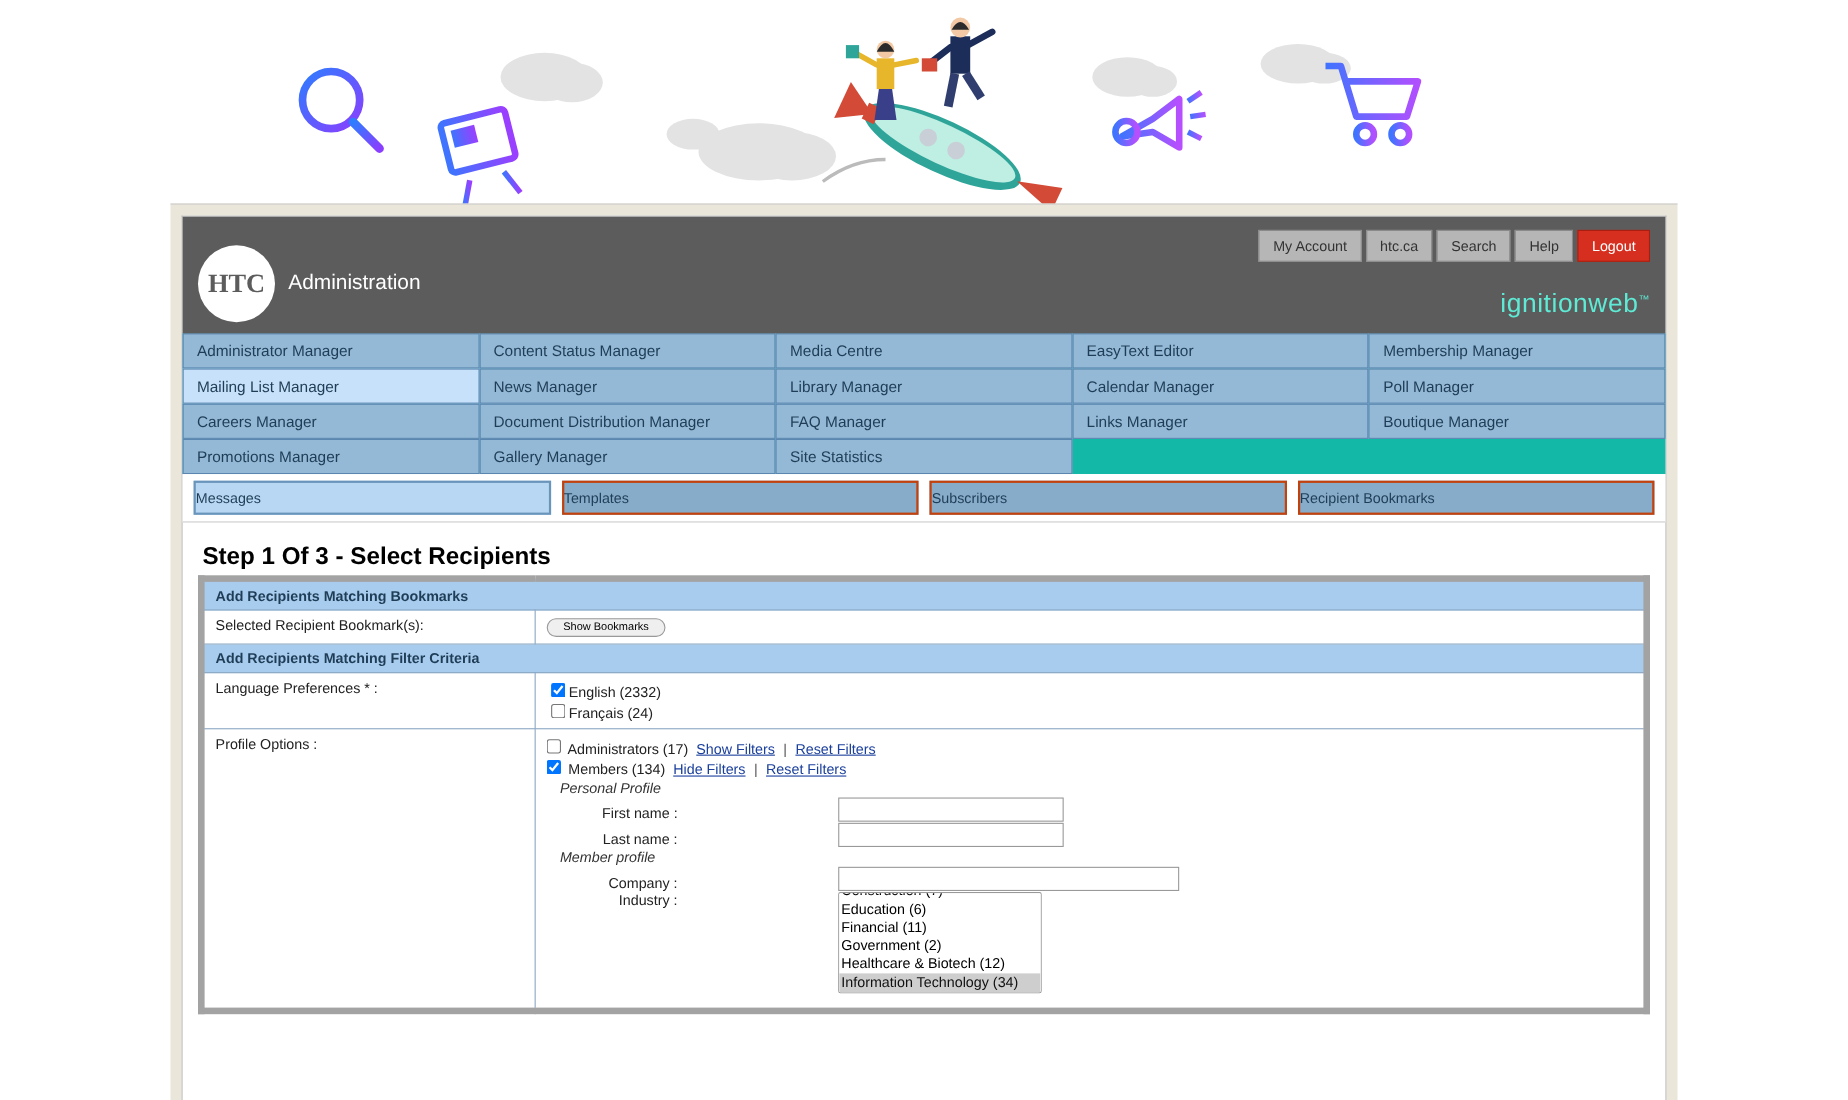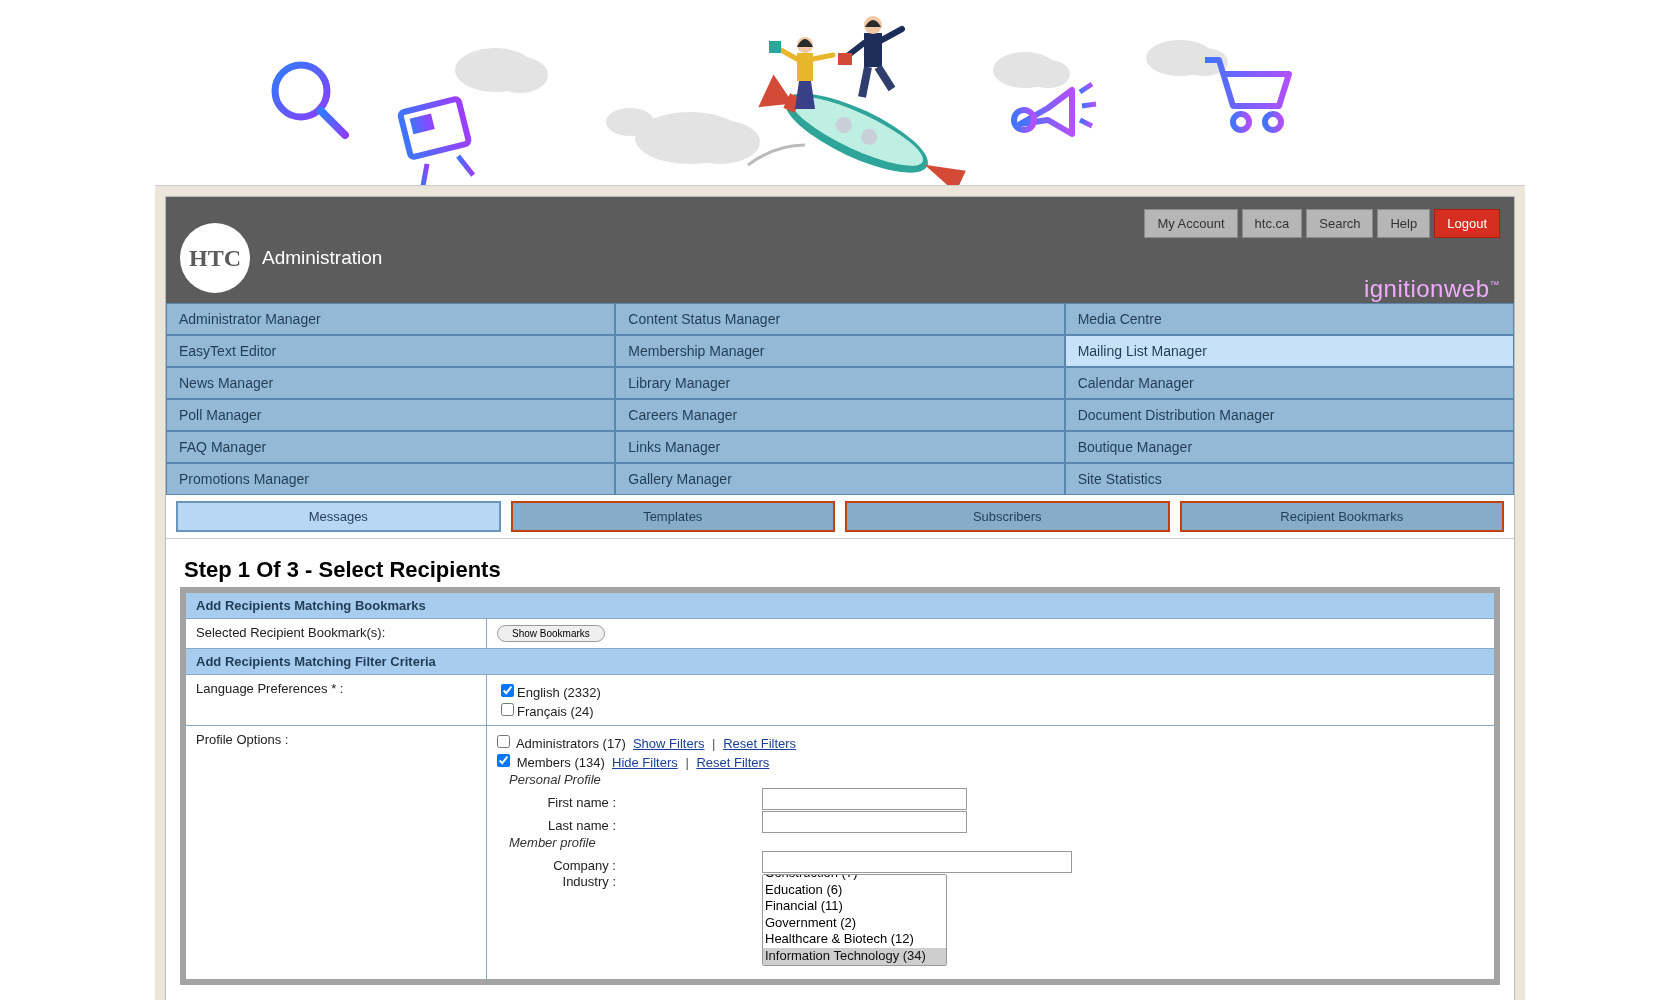--- a/index.html
+++ b/index.html
@@ -7,26 +7,26 @@
 .hero svg{display:block}
 .panel{position:absolute;left:155px;right:155px;top:185px;background:#eae6d9;border-top:1px solid #ccc;padding:10px 10px 0 10px;height:815px;overflow:hidden}
 .app{background:#fff;height:100%;border:1px solid #bbb;border-bottom:none;display:flex;flex-direction:column}
 .topbar{background:#5c5c5c;color:#fff;display:flex;justify-content:space-between;align-items:flex-start;padding:12px 14px 10px 14px;position:relative}
 .brand{display:flex;align-items:center;gap:12px;margin-top:14px}
 .brand-logo{width:70px;height:70px;border-radius:50%;background:#fff;display:flex;align-items:center;justify-content:center;color:#5c5c5c;font-weight:bold;font-size:24px;font-family:Georgia,serif}
 .brand-title{font-size:19px}
 .btns{display:flex;gap:4px}
 .btns a{background:#b6b6b6;color:#333;padding:6px 12px;font-size:13px;border:1px solid #8a8a8a;text-decoration:none;cursor:pointer}
 .btns a.logout{background:#d62e1f;color:#fff;border-color:#a91e10}
-.brand-mark{position:absolute;right:14px;bottom:0;color:#f0abfc;font-size:24px;letter-spacing:.5px}
-.navgrid{display:grid;grid-template-columns:repeat(3,1fr);background:#14b8a6}
+.brand-mark{position:absolute;right:14px;bottom:12px;color:#5eead4;font-size:24px;letter-spacing:.5px}
+.navgrid{display:grid;grid-template-columns:repeat(5,1fr);background:#14b8a6}
 .navgrid a{display:block;padding:7px 12px;background:#94b9d6;color:#1f3d56;border:1px solid #5a86b0;font-size:14px;cursor:pointer;text-decoration:none}
 .navgrid a.active{background:#c7e1fa}
 .tabrow{display:flex;gap:10px;padding:6px 10px;background:#fff;border-bottom:1px solid #ccc}
-.tabrow a{flex:1;text-align:center;padding:6px 0;background:#87acc9;color:#1f3d56;border:2px solid #c2410c;cursor:pointer;text-decoration:none}
+.tabrow a{flex:1;padding:6px 0;background:#87acc9;color:#1f3d56;border:2px solid #c2410c;cursor:pointer;text-decoration:none}
 .tabrow a.active{background:#b8d7f2;border-color:#6a95bb}
 .content{padding:18px 14px;overflow:hidden}
 .step-title{font-size:22px;font-weight:bold;margin:0 0 4px 4px;font-family:Arial}
 table.filters{width:100%;border-collapse:collapse;border:6px solid #a3a3a3}
 table.filters th.sec{background:#a8ccee;color:#1f3d56;text-align:left;font-weight:bold;padding:5px 10px;border:1px solid #8aa7c3}
 table.filters td{border:1px solid #8aa7c3;padding:6px 10px;vertical-align:top;font-size:13px;color:#222}
 table.filters td.label{width:280px}
 .pill-btn{background:#efefef;border:1px solid #999;border-radius:12px;padding:2px 14px;font-size:10px;cursor:pointer}
 .lnk{color:#1a3f9c;text-decoration:underline;cursor:pointer}
 .sep{color:#555;margin:0 4px}

